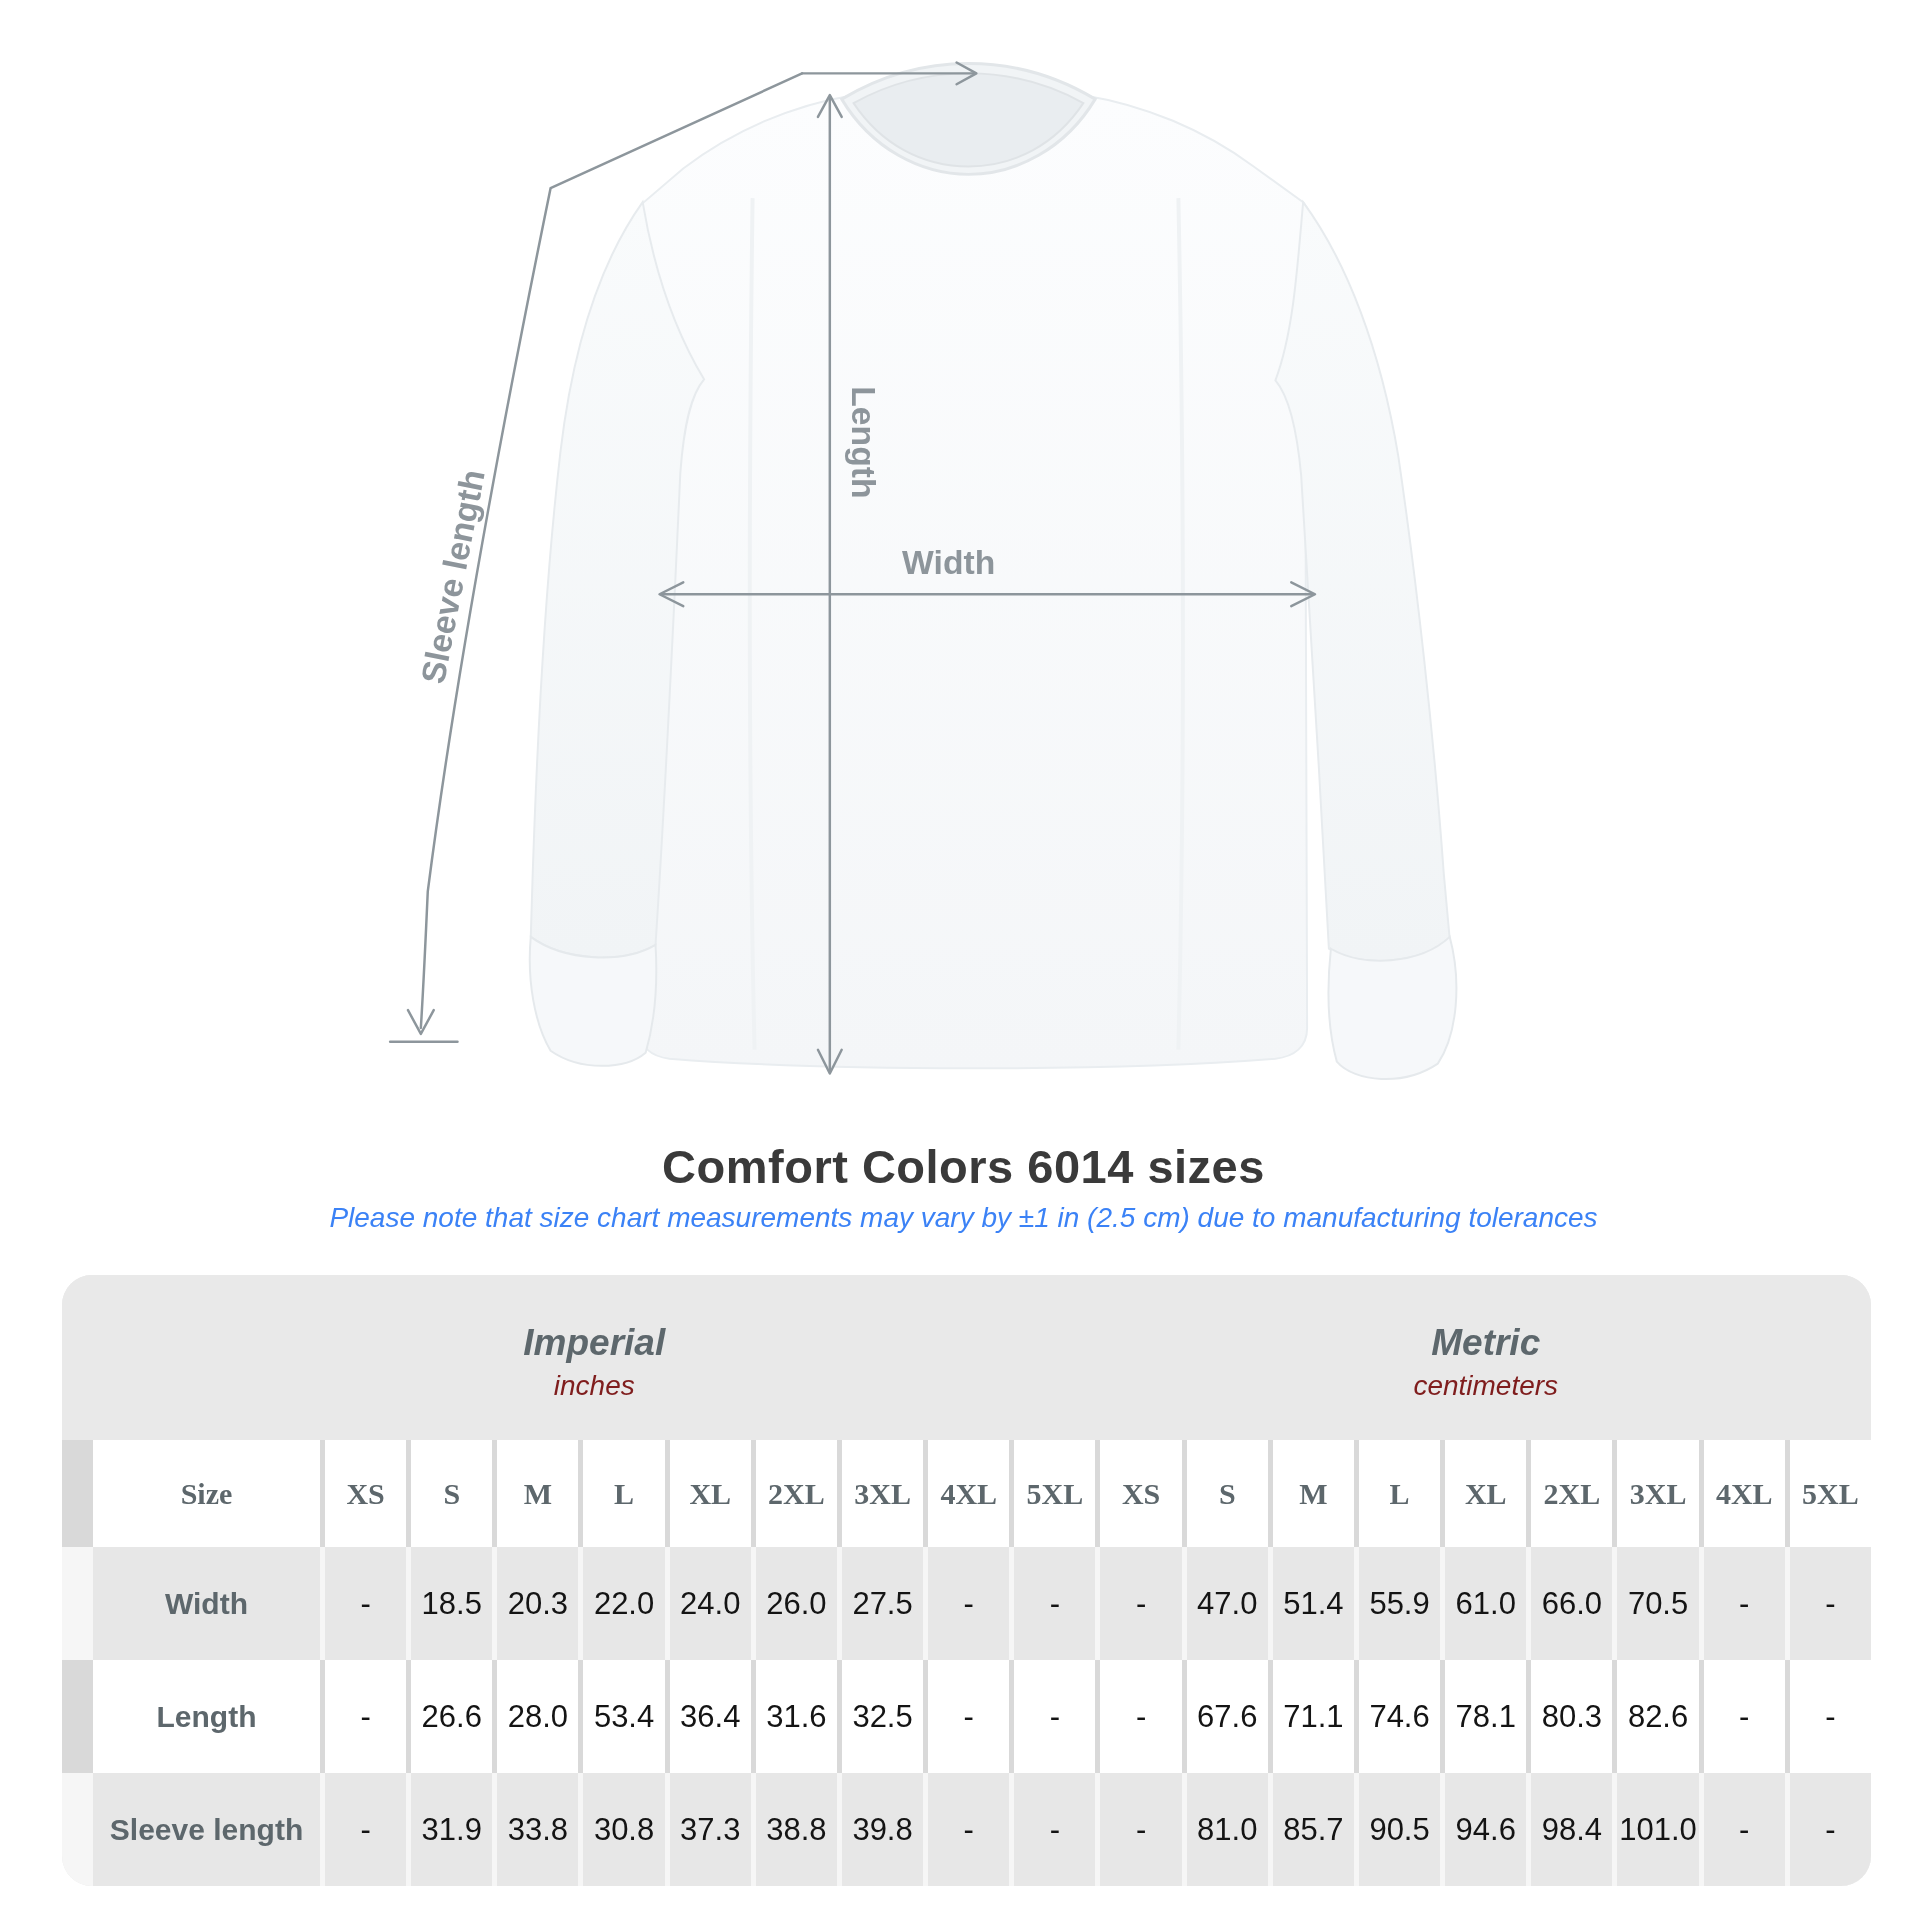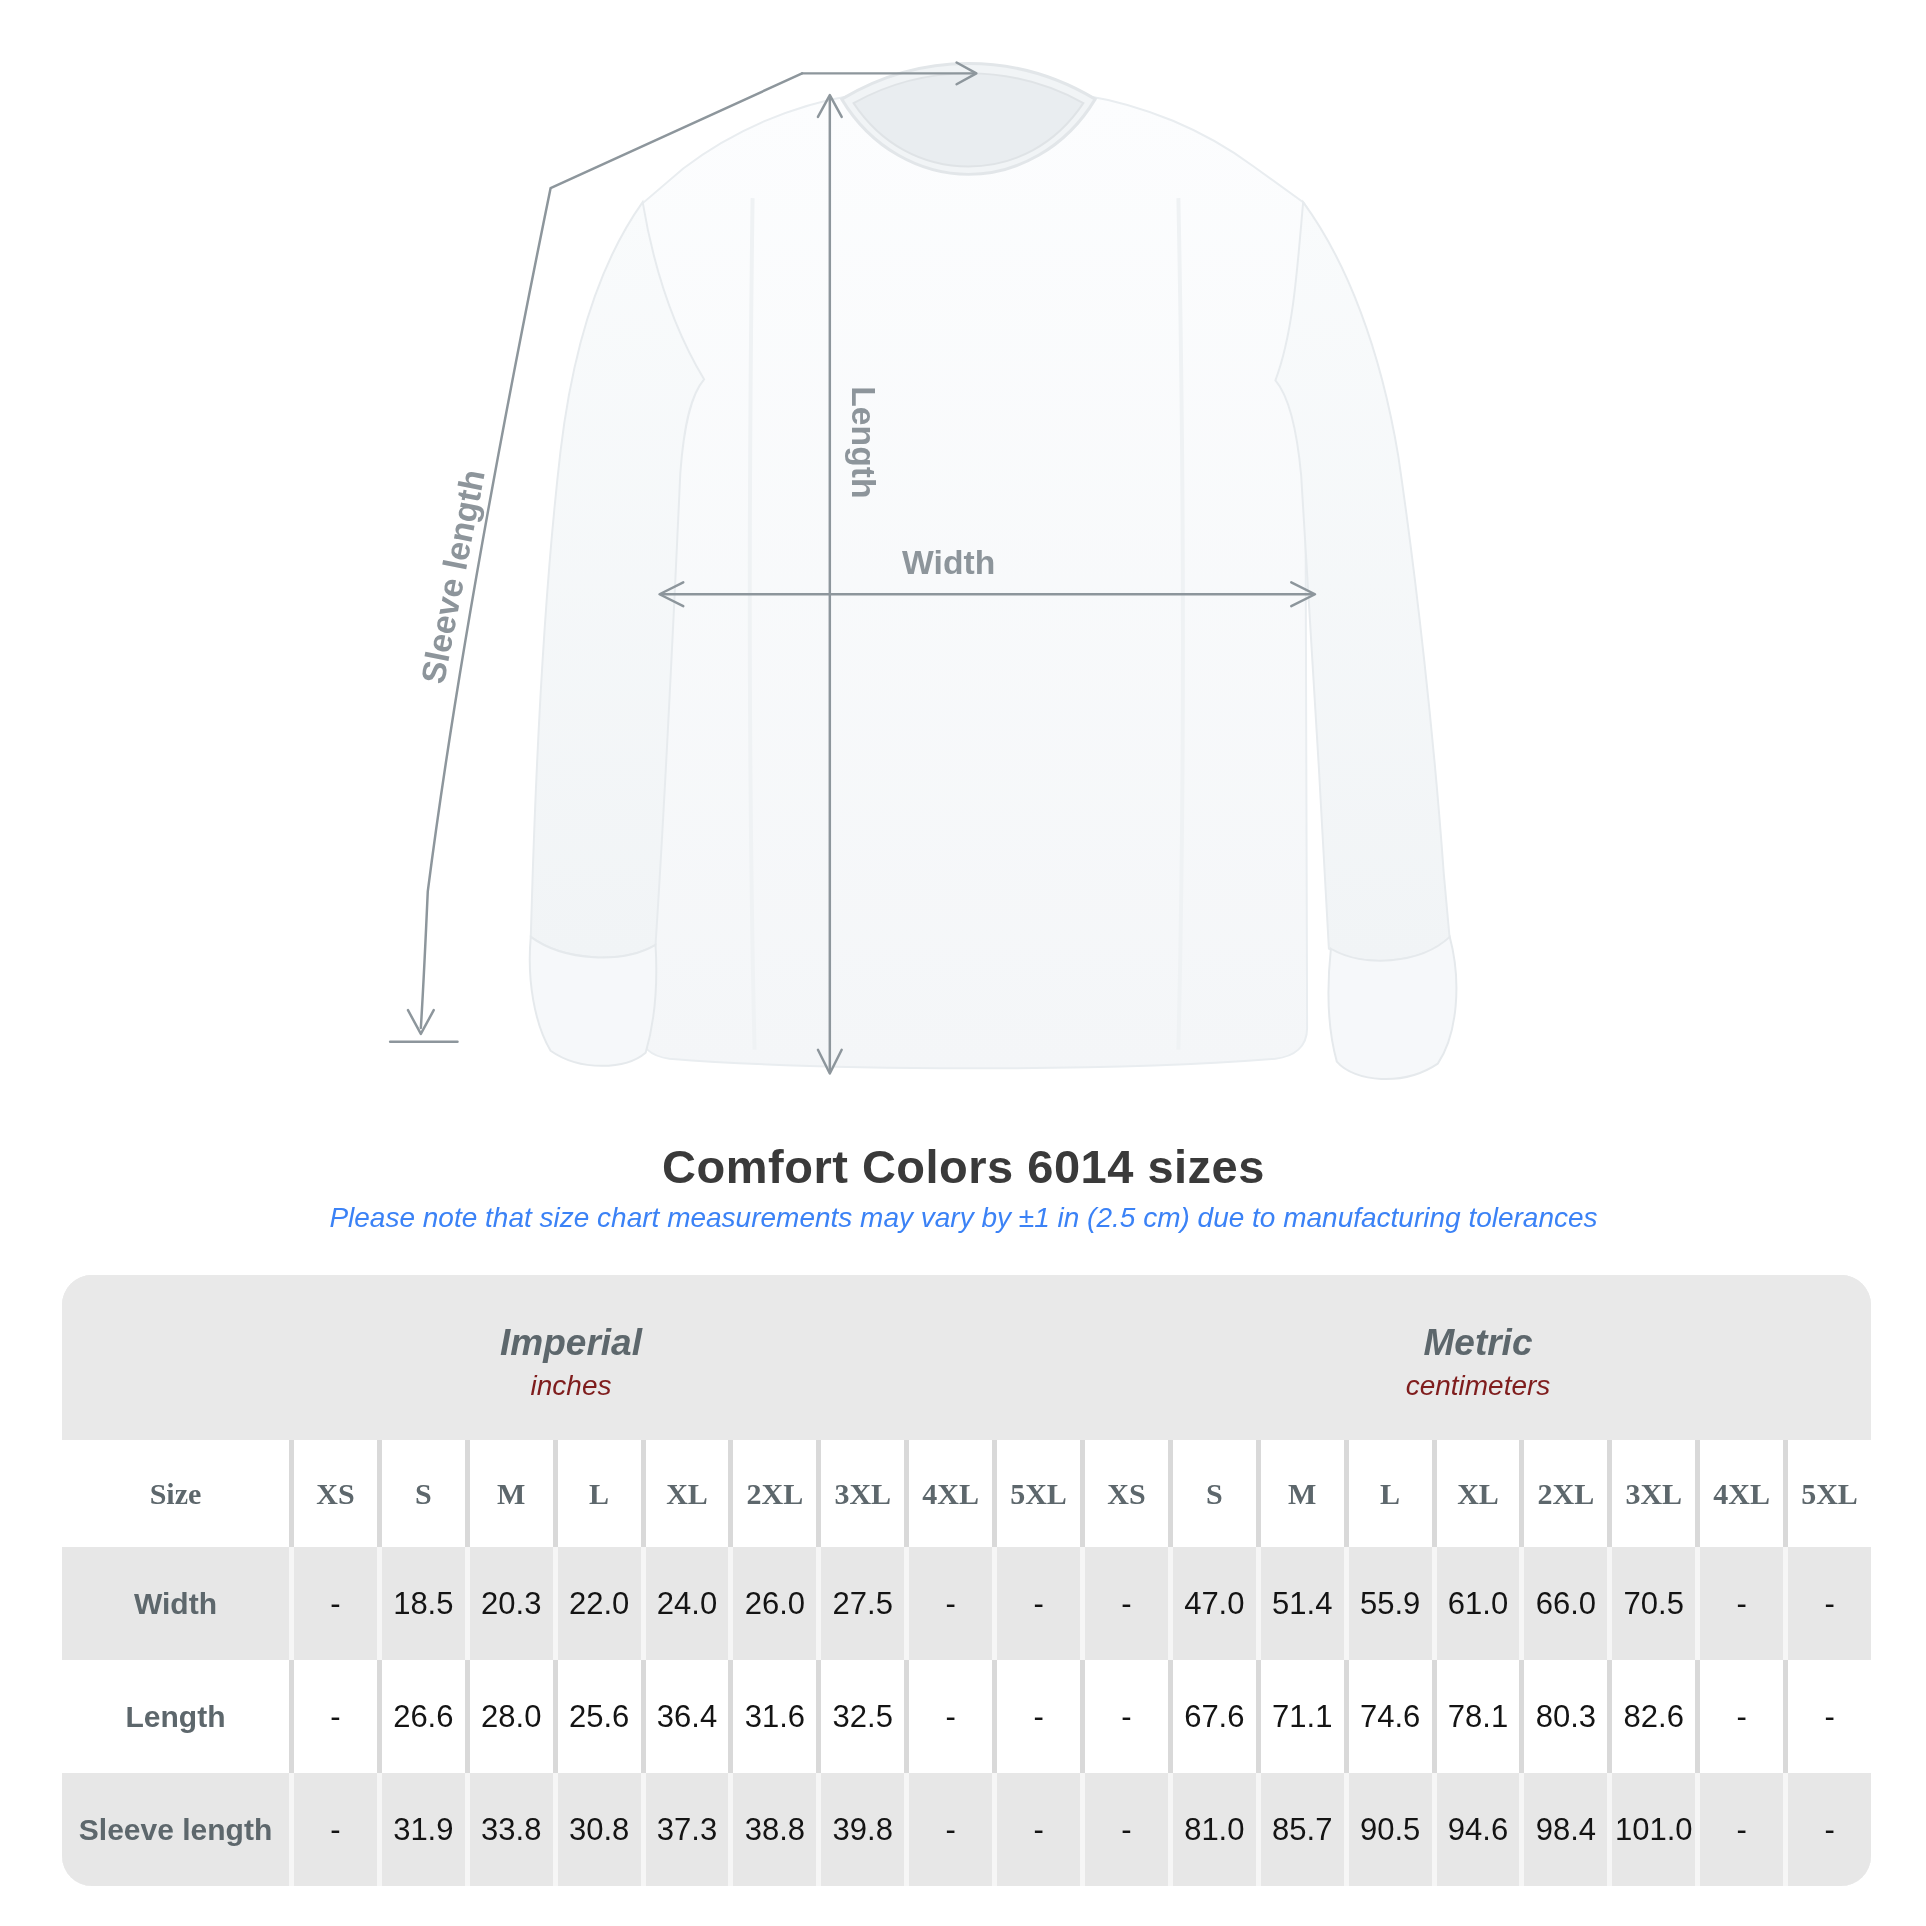--- a/index.html
+++ b/index.html
@@ -8,21 +8,21 @@
   
   .fig{position:absolute;left:0;top:0;width:1927px;height:1238px;}
   
   .title{position:absolute;left:0;top:1139px;width:100%;text-align:center;
          font-size:47px;font-weight:bold;color:#3a3a3a;letter-spacing:0.5px;}
   .subtitle{position:absolute;left:0;top:1202px;width:100%;text-align:center;
          font-size:28px;font-style:italic;color:#3b82f6;}
   
   .size-table{position:absolute;left:62px;top:1275px;width:1809px;height:611px;
          background:#e9e9e9;border-radius:30px;overflow:hidden;}
-  .t-row{display:grid;grid-template-columns:227px repeat(18,1fr);column-gap:5px;}
+  .t-row{display:grid;grid-template-columns:227px repeat(18,1fr);column-gap:5px;padding-left:31px;}
   .t-band{height:165px;background:#e9e9e9;}
   .t-size{height:107px;background:#d9d9d9;}
   .t-data{height:113px;}
   .row-white{background:#d9d9d9;}
   .row-gray{background:#f6f6f6;}
   .band-sec{display:flex;flex-direction:column;align-items:center;justify-content:center;gap:6px;padding-top:8px;}
   .band-imp{grid-column:1/11;}
   .band-met{grid-column:11/20;}
   .band-name{font-size:37px;font-weight:bold;font-style:italic;color:#5d676c;}
   .band-unit{font-size:28px;font-style:italic;color:#7f1d1d;}
@@ -169,21 +169,21 @@
         <div class="cell val">66.0</div>
         <div class="cell val">70.5</div>
         <div class="cell val">-</div>
         <div class="cell val">-</div>
       </div>
     <div class="t-row t-data row-white">
       <div class="cell rowlab">Length</div>
     <div class="cell val">-</div>
         <div class="cell val">26.6</div>
         <div class="cell val">28.0</div>
-        <div class="cell val">25.6</div>
+        <div class="cell val">53.4</div>
         <div class="cell val">36.4</div>
         <div class="cell val">31.6</div>
         <div class="cell val">32.5</div>
         <div class="cell val">-</div>
         <div class="cell val">-</div>
         <div class="cell val">-</div>
         <div class="cell val">67.6</div>
         <div class="cell val">71.1</div>
         <div class="cell val">74.6</div>
         <div class="cell val">78.1</div>

